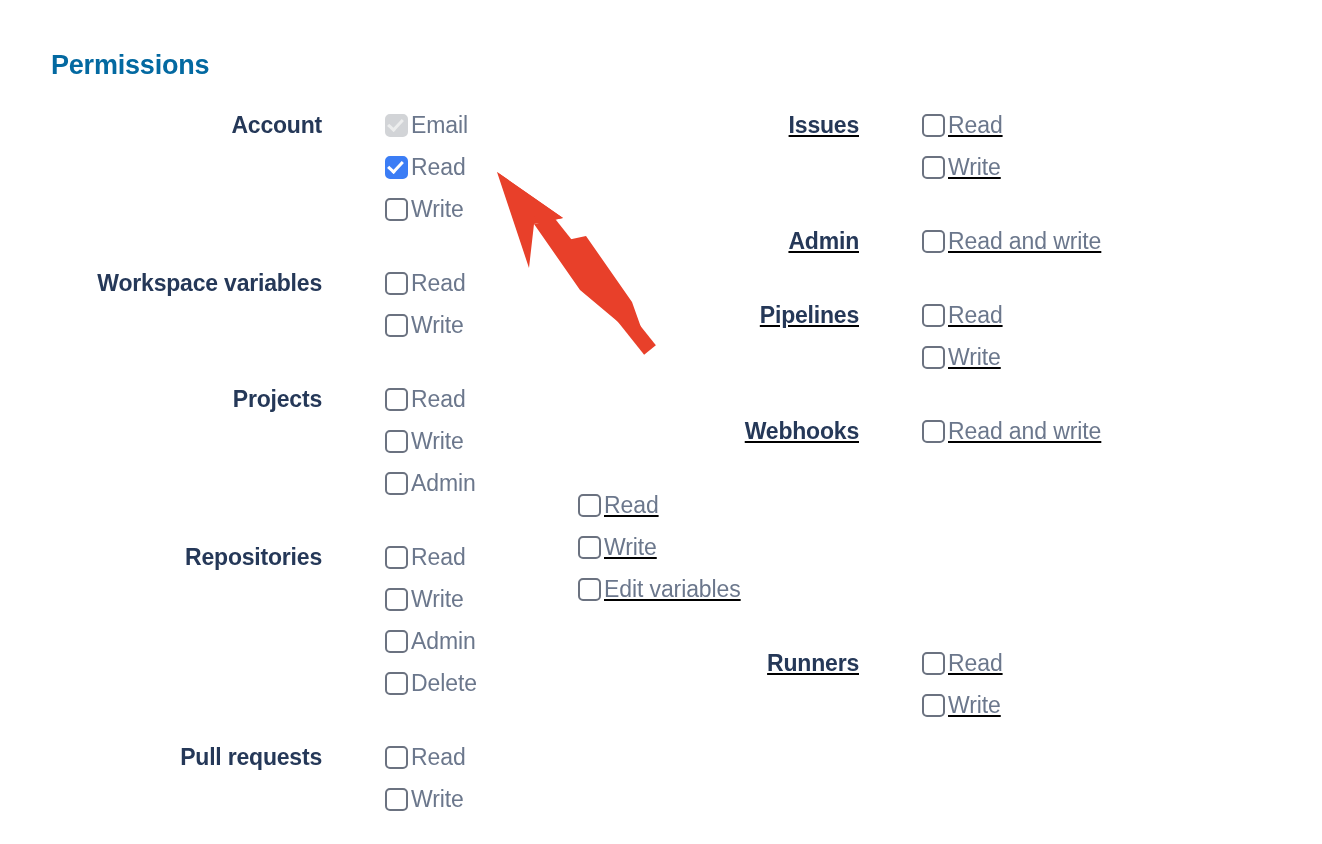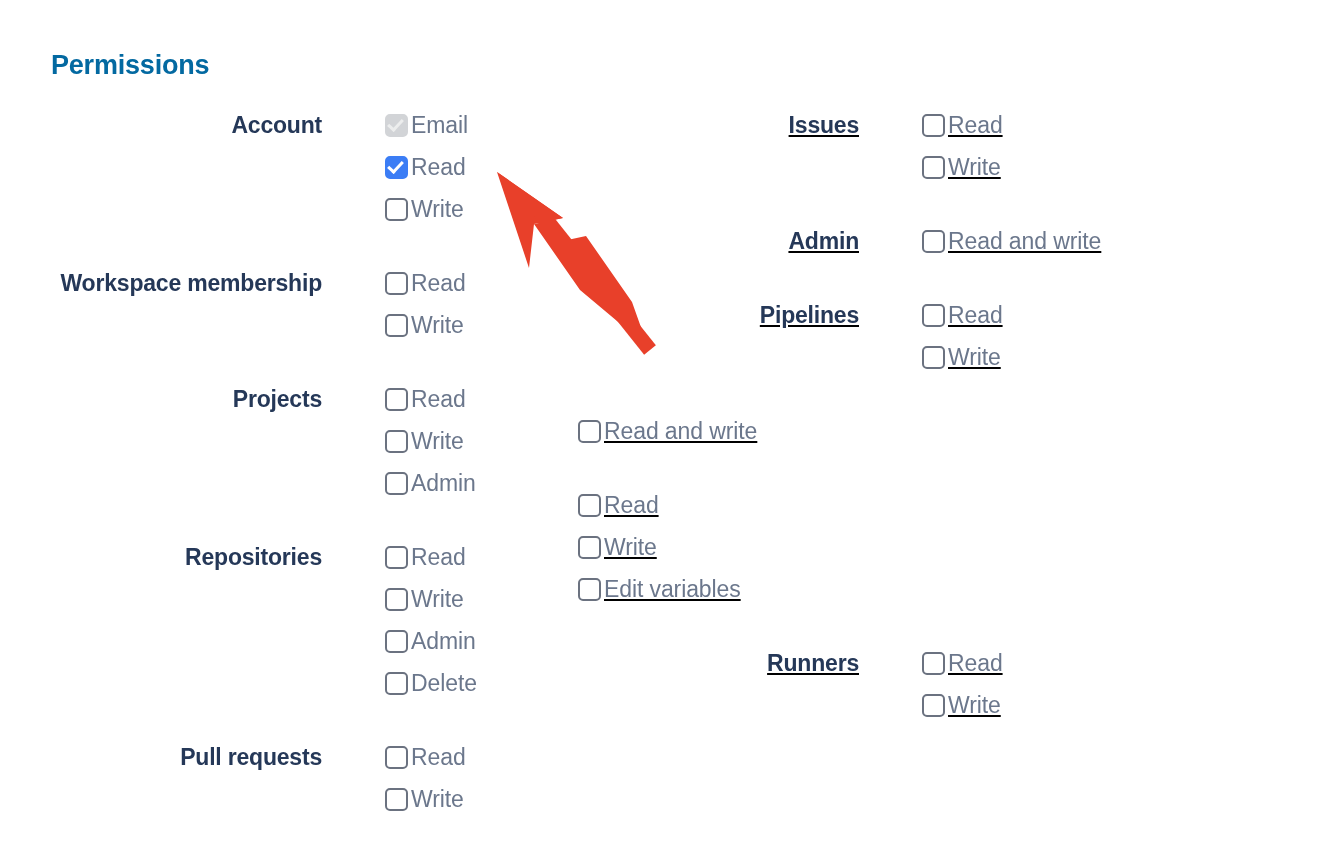--- a/index.html
+++ b/index.html
@@ -143,21 +143,21 @@
             </span>
             <span class="option-label">Read</span>
           </div>
           <div class="option-row">
             <span class="checkbox"></span>
             <span class="option-label">Write</span>
           </div>
         </div>
       </div>
       <div class="perm-group">
-        <div class="group-label">Workspace membership</div>
+        <div class="group-label">Workspace variables</div>
         <div class="options">
           <div class="option-row">
             <span class="checkbox"></span>
             <span class="option-label">Read</span>
           </div>
           <div class="option-row">
             <span class="checkbox"></span>
             <span class="option-label">Write</span>
           </div>
         </div>
@@ -244,20 +244,21 @@
             <span class="checkbox"></span>
             <span class="option-label">Read</span>
           </div>
           <div class="option-row">
             <span class="checkbox"></span>
             <span class="option-label">Write</span>
           </div>
         </div>
       </div>
       <div class="perm-group">
+        <div class="group-label">Webhooks</div>
         <div class="options">
           <div class="option-row">
             <span class="checkbox"></span>
             <span class="option-label">Read and write</span>
           </div>
         </div>
       </div>
       <div class="perm-group">
         <div class="options">
           <div class="option-row">

